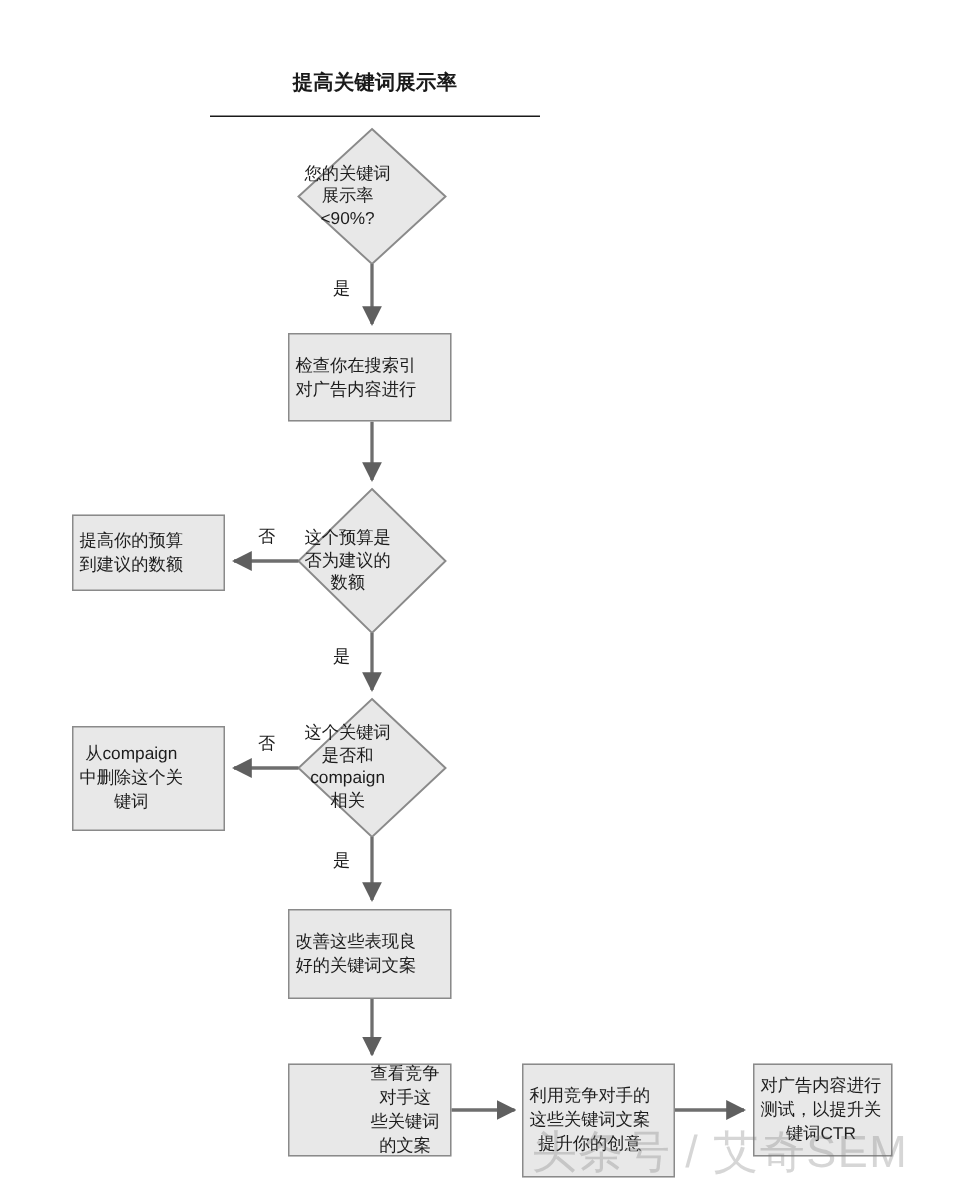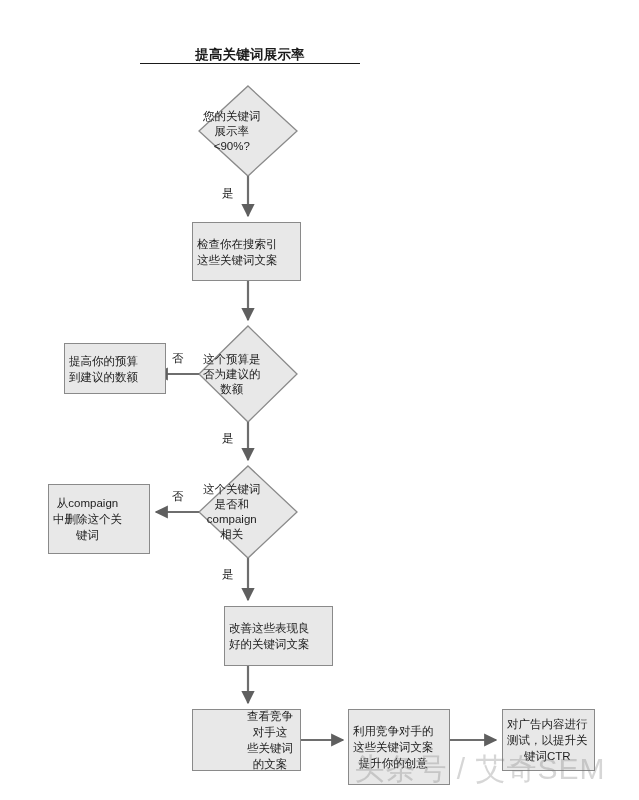--- a/index.html
+++ b/index.html
@@ -26,21 +26,21 @@
     position: absolute;
     left: 140px;
     top: 47px;
     width: 220px;
     text-align: center;
     font-size: 13.5px;
     font-weight: bold;
     color: #1a1a1a;
     letter-spacing: 0.2px;
     border-bottom: 1.4px solid #1a1a1a;
-    padding-bottom: 1px;
+    padding-bottom: 15px;
     line-height: 15px;
   }
 
   
   .node {
     position: absolute;
     box-sizing: border-box;
     display: flex;
     align-items: center;
     justify-content: flex-start;
@@ -133,48 +133,48 @@
 <div class="chart-title">提高关键词展示率</div>
 
 <div class="node decision" style="left:199px; top:86px; width:98px; height:90px;">
   <div class="node-text">您的关键词
 展示率
 &lt;90%?</div>
 </div>
 
 <div class="node process" style="left:192px; top:222px; width:109px; height:59px;">
   <div class="node-text">检查你在搜索引
-这些关键词文案</div>
+对广告内容进行</div>
 </div>
 
 <div class="node decision" style="left:199px; top:326px; width:98px; height:96px;">
   <div class="node-text">这个预算是
 否为建议的
 数额</div>
 </div>
 
-<div class="node process" style="left:48px; top:343px; width:102px; height:51px;margin-left:16px;">
+<div class="node process" style="left:48px; top:343px; width:102px; height:51px;">
   <div class="node-text">提高你的预算
 到建议的数额</div>
 </div>
 
 <div class="node decision" style="left:199px; top:466px; width:98px; height:92px;">
   <div class="node-text">这个关键词
 是否和
 compaign
 相关</div>
 </div>
 
 <div class="node process" style="left:48px; top:484px; width:102px; height:70px;">
   <div class="node-text">从compaign
 中删除这个关
 键词</div>
 </div>
 
-<div class="node process" style="left:192px; top:606px; width:109px; height:60px;margin-left:32px;">
+<div class="node process" style="left:192px; top:606px; width:109px; height:60px;">
   <div class="node-text">改善这些表现良
 好的关键词文案</div>
 </div>
 
 <div class="node process" style="left:192px; top:709px; width:109px; height:62px;padding-left:47px;">
   <div class="node-text">查看竞争对手这
 些关键词的文案</div>
 </div>
 
 <div class="node process" style="left:348px; top:709px; width:102px; height:76px;">

